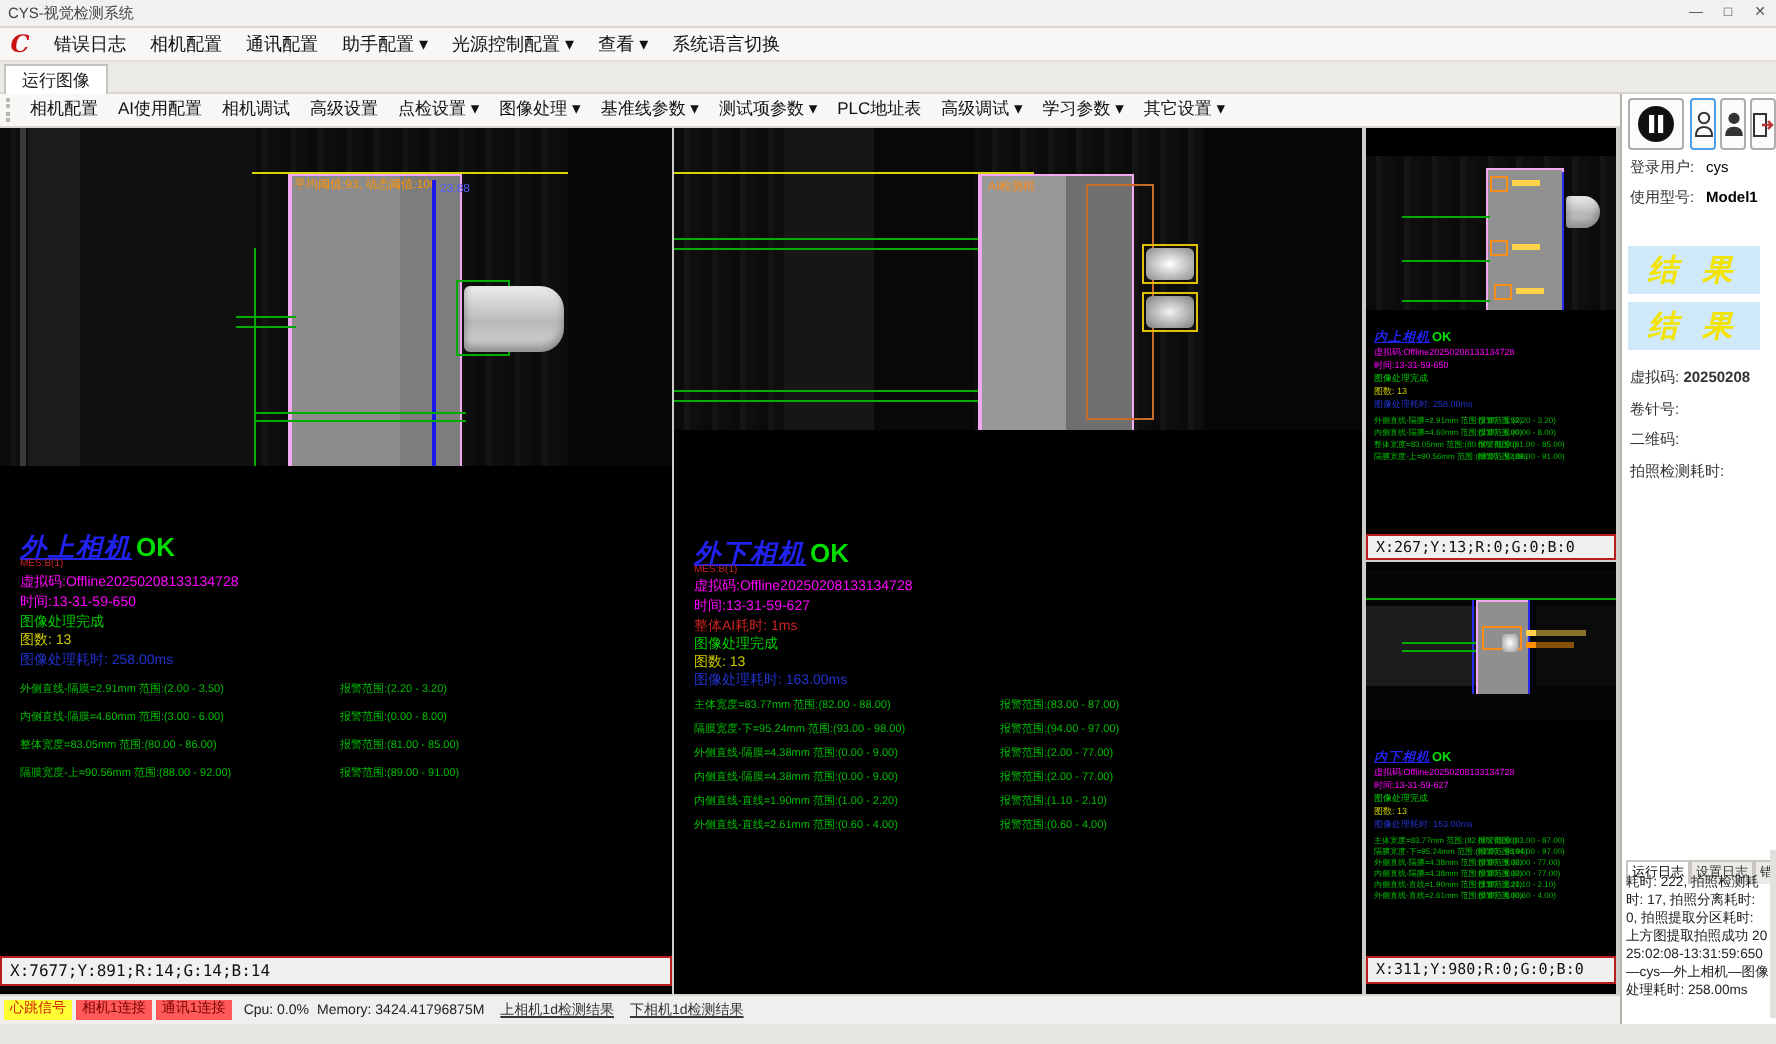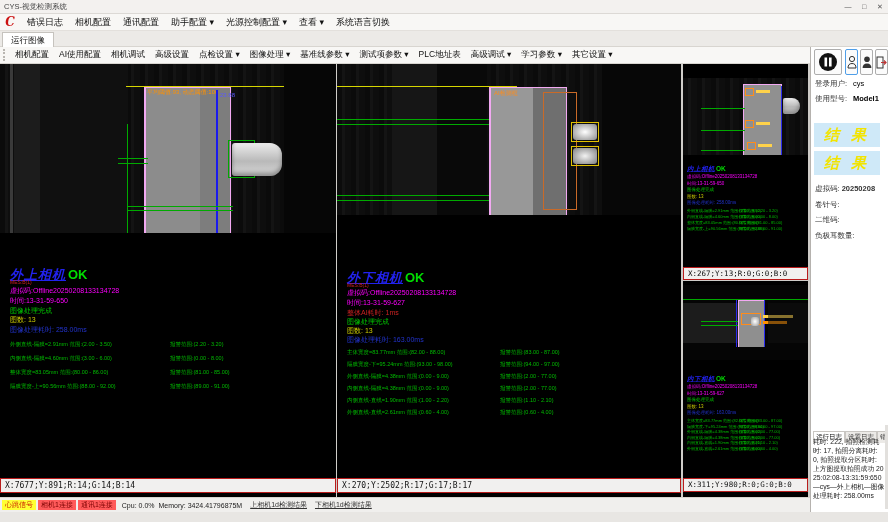--- a/index.html
+++ b/index.html
@@ -181,21 +181,20 @@
     <div class="abs yellowline" style="left:10px;top:262px;">图数: 13</div>
     <div class="abs blueline" style="left:10px;top:271px;">图像处理耗时: 163.00ms</div>
     <div class="abs" style="left:10px;top:285px;">
       <div class="m-row" style="height:12px;"><span class="t">主体宽度=83.77mm 范围:(82.00 - 88.00)</span><span class="w">报警范围:(83.00 - 87.00)</span></div>
       <div class="m-row" style="height:12px;"><span class="t">隔膜宽度-下=95.24mm 范围:(93.00 - 98.00)</span><span class="w">报警范围:(94.00 - 97.00)</span></div>
       <div class="m-row" style="height:12px;"><span class="t">外侧直线-隔膜=4.38mm 范围:(0.00 - 9.00)</span><span class="w">报警范围:(2.00 - 77.00)</span></div>
       <div class="m-row" style="height:12px;"><span class="t">内侧直线-隔膜=4.38mm 范围:(0.00 - 9.00)</span><span class="w">报警范围:(2.00 - 77.00)</span></div>
       <div class="m-row" style="height:12px;"><span class="t">内侧直线-直线=1.90mm 范围:(1.00 - 2.20)</span><span class="w">报警范围:(1.10 - 2.10)</span></div>
       <div class="m-row" style="height:12px;"><span class="t">外侧直线-直线=2.61mm 范围:(0.60 - 4.00)</span><span class="w">报警范围:(0.60 - 4.00)</span></div>
     </div>
-    <div class="pane-status" style="top:414px;">X:270;Y:2502;R:17;G:17;B:17</div>
   </div>
 
   <div id="pane3" class="pane">
     <div class="abs streaks" style="left:0;top:14px;width:125px;height:77px;">
       <div class="slab" style="left:60px;top:6px;width:39px;height:71px;background:#909090;border-width:1px;"></div>
       <div class="hl" style="left:18px;top:30px;width:44px;"></div>
       <div class="hl" style="left:18px;top:52px;width:44px;"></div>
       <div class="hl" style="left:18px;top:72px;width:44px;"></div>
       <div class="abs" style="left:62px;top:10px;width:9px;height:8px;border:1px solid #ff8c1a;"></div>
       <div class="abs" style="left:62px;top:42px;width:9px;height:8px;border:1px solid #ff8c1a;"></div>
@@ -294,21 +293,21 @@
   <div class="result-block" style="top:76px;">结 果</div>
   <div class="result-block" style="top:104px;">结 果</div>
 
   <div class="sp-label" style="left:4px;top:101px;top:134px;"></div>
   <div style="position:absolute;left:4px;top:137px;font-size:7.5px;color:#333;white-space:nowrap;">
     <span>虚拟码:</span>
     <b>20250208</b>
   </div>
   <div class="sp-label" style="left:4px;top:153px;">卷针号:</div>
   <div class="sp-label" style="left:4px;top:168px;">二维码:</div>
-  <div class="sp-label" style="left:4px;top:184px;">负极耳数量:</div>
+  <div class="sp-label" style="left:4px;top:184px;">拍照检测耗时:</div>
 
   <div class="abs" style="left:2px;top:378px;white-space:nowrap;">
     <span class="log-tab active">运行日志</span><span class="log-tab">设置日志</span><span class="log-tab">错误日志</span>
   </div>
   <div id="logtext">耗时: 222, 拍照检测耗时: 17, 拍照分离耗时: 0, 拍照提取分区耗时: 上方图提取拍照成功 2025:02:08-13:31:59:650—cys—外上相机—图像处理耗时: 258.00ms</div>
   <div class="abs" style="right:0;top:378px;width:3px;height:84px;background:#e2e0dd;"></div>
 </div>
 
 <div id="statusbar" class="abs">
   <span class="badge b1">心跳信号</span>

